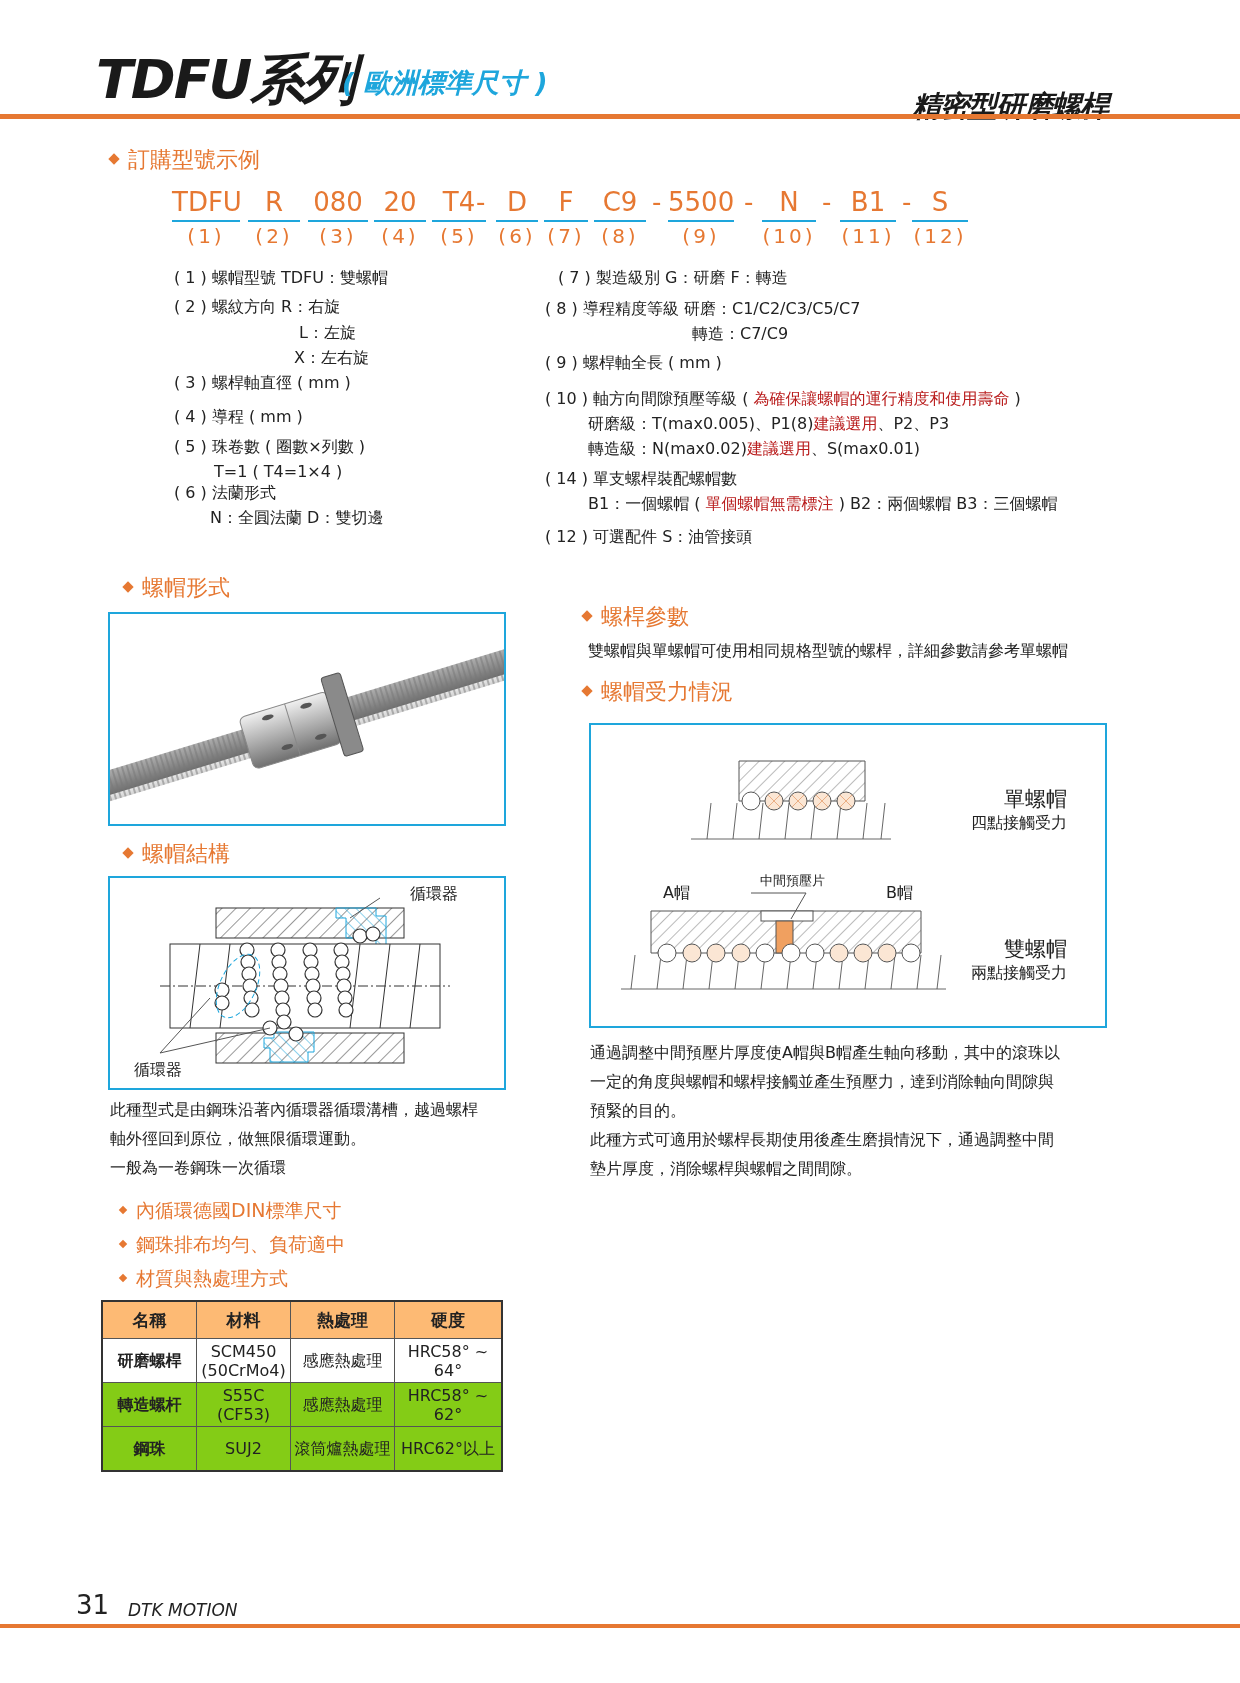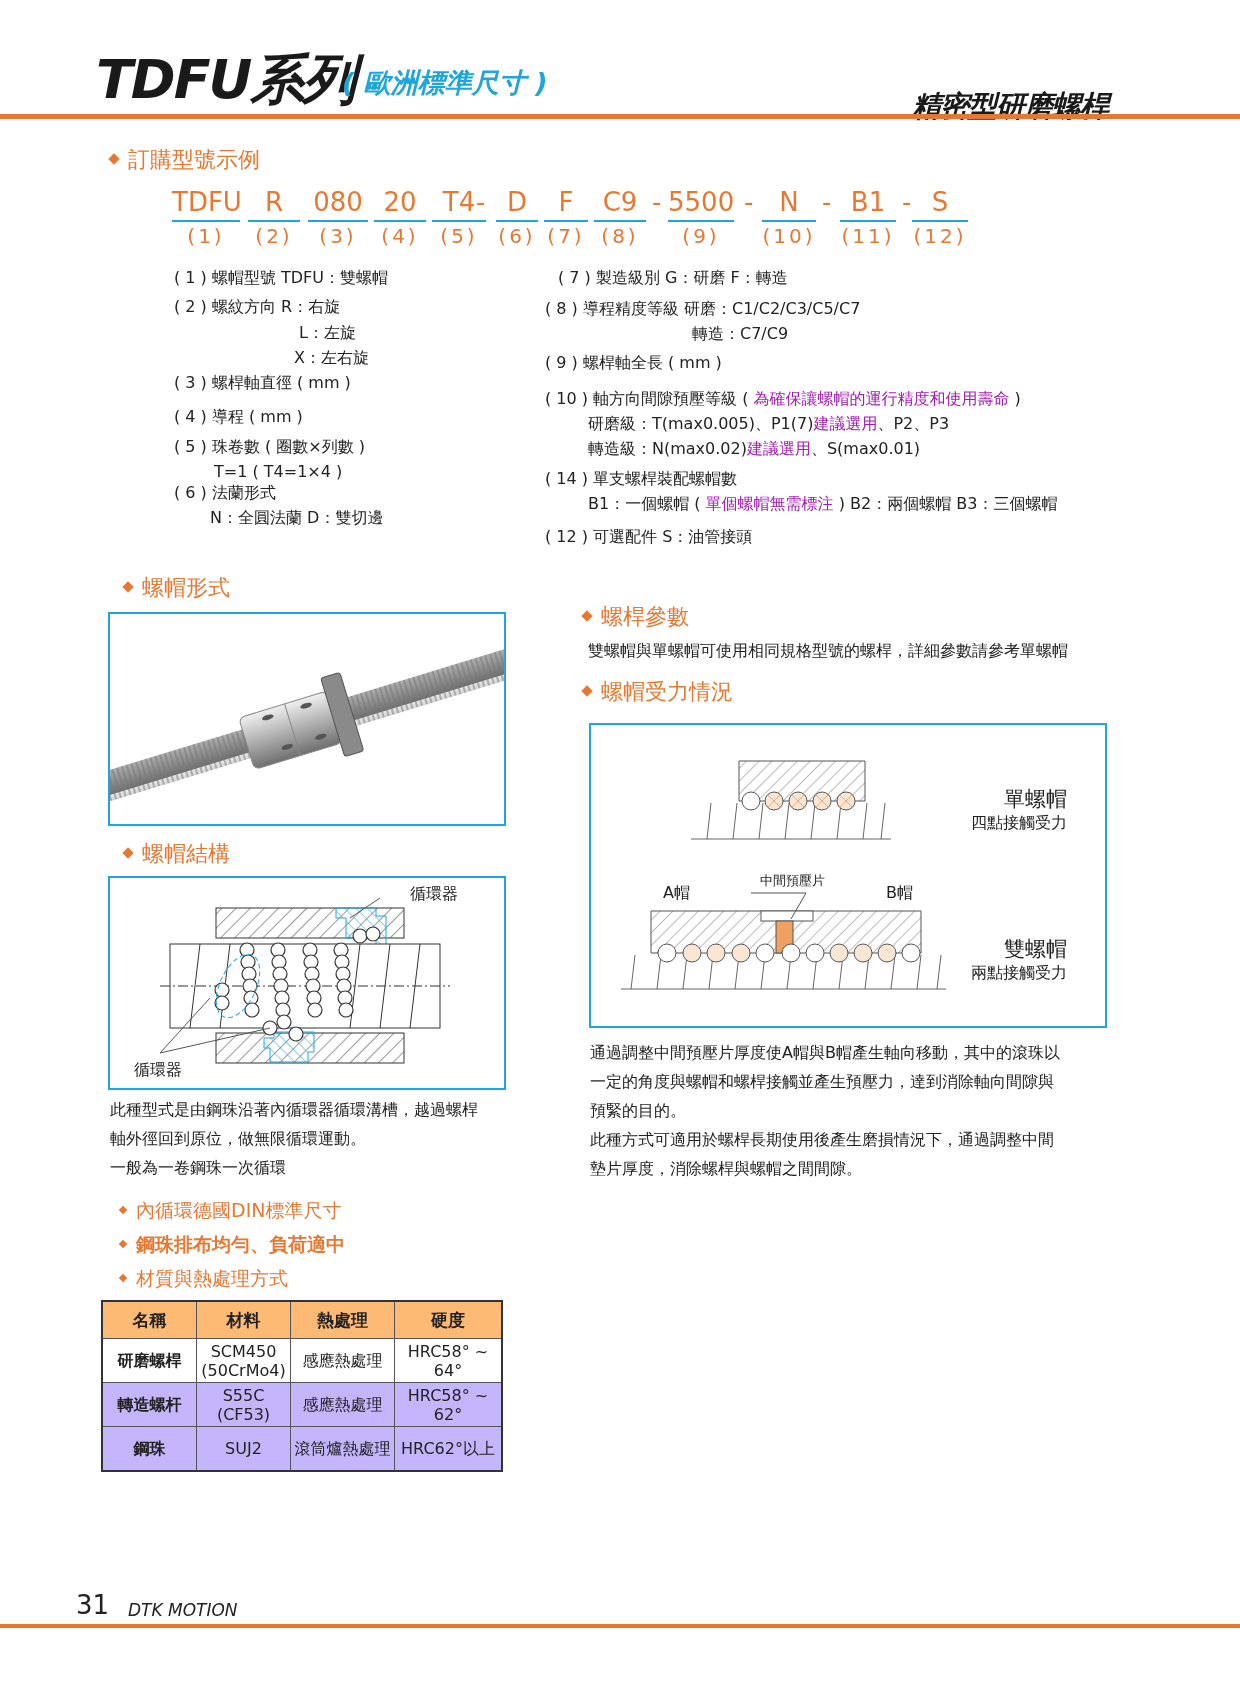--- a/index.html
+++ b/index.html
@@ -11,30 +11,30 @@
   .rule{left:0;width:1240px;height:5px;background:#e67832;}
   .sec{font-size:22px;color:#e67832;line-height:28px;white-space:nowrap;}
   .sec .dia{display:inline-block;width:8px;height:8px;background:#e67832;transform:rotate(45deg);margin-right:10px;vertical-align:middle;position:relative;top:-2px;}
   .code-row{left:172px;top:186px;}
   .code-seg{position:absolute;top:0;text-align:center;}
   .code-seg .v{font-size:26px;color:#e67832;line-height:32px;white-space:nowrap;}
   .code-seg .ul{height:2px;background:#1ea6dc;margin-top:2px;}
   .code-seg .n{font-size:20px;color:#e67832;line-height:28px;letter-spacing:3px;white-space:nowrap;}
   .dash{position:absolute;top:0;font-size:26px;color:#e67832;line-height:32px;}
   .desc{font-size:16px;color:#222;line-height:22px;white-space:nowrap;}
-  .red{color:#a21caf;}
+  .red{color:#b91c1c;}
   .box{border:2px solid #1ea6dc;background:#fff;}
   .para{font-size:16px;color:#222;line-height:29px;}
   .bullet{font-size:19px;color:#e67832;line-height:32px;white-space:nowrap;}
   .bullet .dia{display:inline-block;width:6px;height:6px;background:#e67832;transform:rotate(45deg);margin-right:10px;vertical-align:middle;position:relative;top:-2px;}
   table.mat{border-collapse:collapse;font-size:16px;}
   table.mat td, table.mat th{border:1px solid #555;text-align:center;padding:0;line-height:19px;}
   table.mat th{background:#fdba74;font-weight:bold;height:36px;font-size:17px;}
   table.mat tr.w td{background:#fff;}
-  table.mat tr.g td{background:#c4b5fd;}
+  table.mat tr.g td{background:#84cc16;}
   table.mat td.nm{font-weight:bold;}
   table.mat{border:2px solid #333;}
   .lbl{font-size:16px;color:#222;white-space:nowrap;}
   .footer-num{left:76px;top:1590px;font-size:26px;color:#222;line-height:30px;}
   .footer-brand{left:128px;top:1600px;font-size:17px;font-style:italic;color:#222;line-height:20px;}
 </style>
 </head>
 <body>
 
 <div class="abs hdr-title">TDFU系列</div>
@@ -123,21 +123,21 @@
 <div class="abs desc" style="left:174px;top:436px;">( 5 ) 珠卷數 ( 圈數×列數 )</div>
 <div class="abs desc" style="left:214px;top:461px;">T=1 ( T4=1×4 )</div>
 <div class="abs desc" style="left:174px;top:482px;">( 6 ) 法蘭形式</div>
 <div class="abs desc" style="left:210px;top:507px;">N：全圓法蘭  D：雙切邊</div>
 
 <div class="abs desc" style="left:545px;top:267px;margin-left:13px;">( 7 ) 製造級別        G：研磨     F：轉造</div>
 <div class="abs desc" style="left:545px;top:298px;">( 8 ) 導程精度等級  研磨：C1/C2/C3/C5/C7</div>
 <div class="abs desc" style="left:692px;top:323px;">轉造：C7/C9</div>
 <div class="abs desc" style="left:545px;top:352px;">( 9 ) 螺桿軸全長 ( mm )</div>
 <div class="abs desc" style="left:545px;top:388px;"><span>( 10 ) 軸方向間隙預壓等級 ( </span><span class="red">為確保讓螺帽的運行精度和使用壽命</span><span> )</span></div>
-<div class="abs desc" style="left:588px;top:413px;"><span>研磨級：T(max0.005)、P1(7)</span><span class="red">建議選用</span><span>、P2、P3</span></div>
+<div class="abs desc" style="left:588px;top:413px;"><span>研磨級：T(max0.005)、P1(8)</span><span class="red">建議選用</span><span>、P2、P3</span></div>
 <div class="abs desc" style="left:588px;top:438px;"><span>轉造級：N(max0.02)</span><span class="red">建議選用</span><span>、S(max0.01)</span></div>
 <div class="abs desc" style="left:545px;top:468px;">( 14 ) 單支螺桿裝配螺帽數</div>
 <div class="abs desc" style="left:588px;top:493px;"><span>B1：一個螺帽 ( </span><span class="red">單個螺帽無需標注</span><span> )  B2：兩個螺帽  B3：三個螺帽</span></div>
 <div class="abs desc" style="left:545px;top:526px;">( 12 ) 可選配件    S：油管接頭</div>
 
 <div class="abs sec" style="left:124px;top:574px;">
   <span class="dia"></span><span>螺帽形式</span>
 </div>
 <div class="abs box" style="left:108px;top:612px;width:394px;height:210px;">
   <svg width="394" height="210" viewBox="0 0 394 210">
@@ -236,21 +236,21 @@
   </svg>
   <div class="abs lbl" style="left:300px;top:6px;">循環器</div>
   <div class="abs lbl" style="left:24px;top:182px;">循環器</div>
 </div>
 
 <div class="abs para" style="left:110px;top:1095px;">此種型式是由鋼珠沿著內循環器循環溝槽，越過螺桿</div>
 <div class="abs para" style="left:110px;top:1124px;">軸外徑回到原位，做無限循環運動。</div>
 <div class="abs para" style="left:110px;top:1153px;">一般為一卷鋼珠一次循環</div>
 
 <div class="abs bullet" style="left:120px;top:1194px;"><span class="dia"></span><span>內循環德國DIN標準尺寸</span></div>
-<div class="abs bullet" style="left:120px;top:1228px;font-weight:bold;"><span class="dia"></span><span>鋼珠排布均勻、負荷適中</span></div>
+<div class="abs bullet" style="left:120px;top:1228px;"><span class="dia"></span><span>鋼珠排布均勻、負荷適中</span></div>
 <div class="abs bullet" style="left:120px;top:1262px;"><span class="dia"></span><span>材質與熱處理方式</span></div>
 
 <table class="abs mat" style="left:101px;top:1300px;width:402px;">
   <tbody>
       <tr>
     <th style="width:93px;">名稱</th>
     <th style="width:93px;">材料</th>
     <th style="width:103px;">熱處理</th>
     <th>硬度</th>
   </tr>

